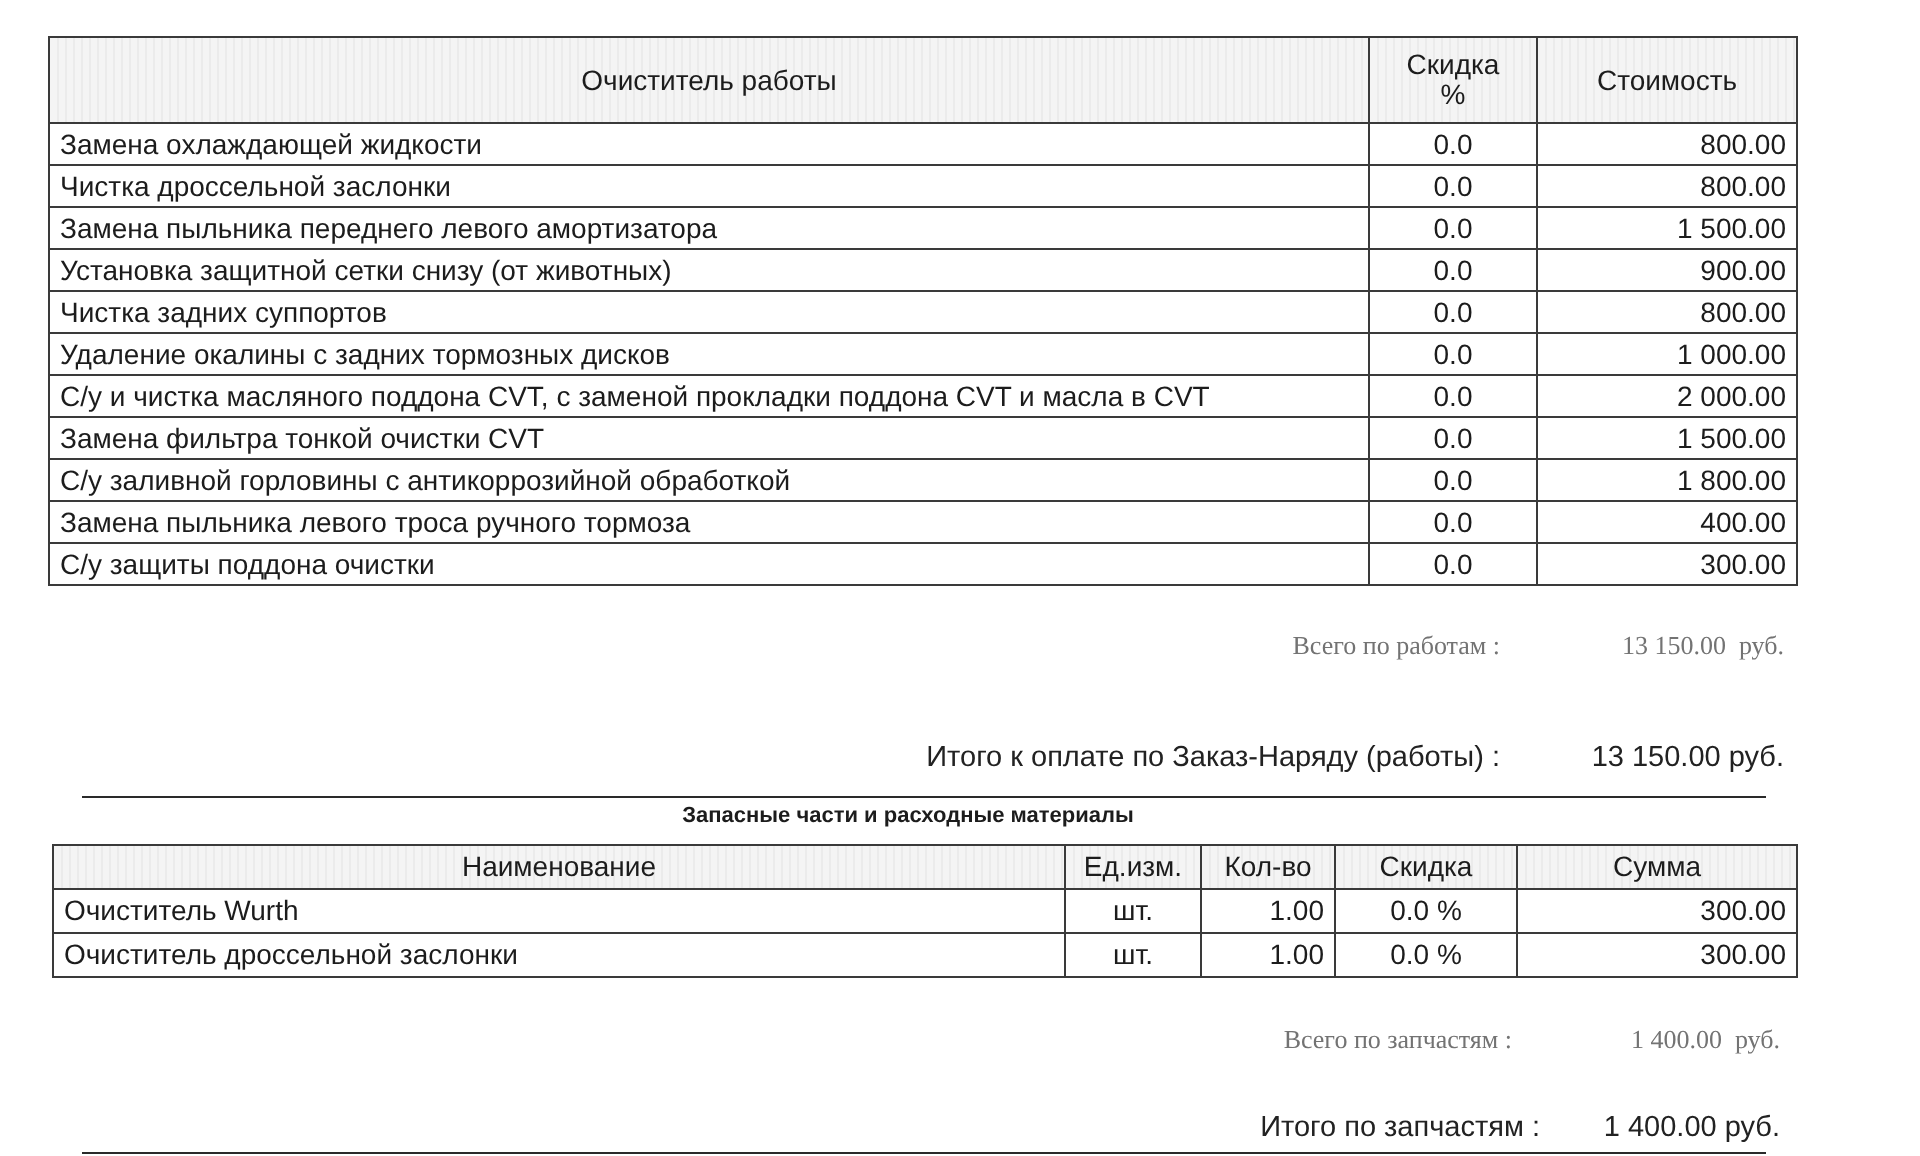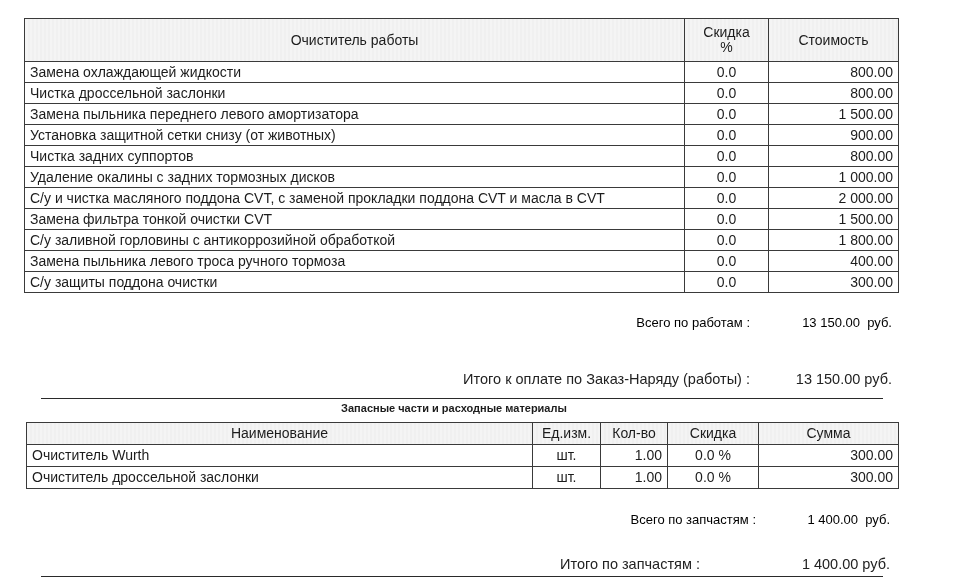--- a/index.html
+++ b/index.html
@@ -13,21 +13,21 @@
   .hdr { background:repeating-linear-gradient(90deg,#f4f4f4 0,#f4f4f4 3px,#ebebeb 3px,#ebebeb 4px); }
   .c { text-align:center; }
   .r { text-align:right; }
   .l { text-align:left; }
   #works { left:24px; top:18px; width:874px; }
   #works td, #works th { height:20px; line-height:20px; font-size:14px; }
   #works th { height:42px; line-height:15px; }
   .rule { height:0; border-top:1.5px solid #2a2a2a; }
   #parts { left:26px; top:422px; width:856px; }
   #parts td, #parts th { height:21px; line-height:21px; font-size:14px; }
-  .tot { font-size:13px; color:#000000; }
+  .tot { font-size:13px; color:#737373;font-family:Liberation Serif, serif; }
   .big { font-size:14.5px; color:#222; }
 </style>
 </head>
 <body>
 
 <table id="works" class="abs">
   <colgroup>
       <col style="width:660px">
       <col style="width:84px">
       <col style="width:130px">
@@ -139,16 +139,16 @@
         <td class="r">1.00</td>
         <td class="c">0.0 %</td>
         <td class="r">300.00</td>
       </tr>
     </tbody>
 </table>
 
 <div class="abs tot" style="left:600px; top:512px; width:156px; text-align:right;">Всего по запчастям :</div>
 <div class="abs tot" style="left:760px; top:512px; width:130px; text-align:right; white-space:pre;">1 400.00  руб.</div>
 
-<div class="abs big" style="left:560px; top:556px; width:210px; text-align:left;">Итого по запчастям :</div>
+<div class="abs big" style="left:560px; top:556px; width:210px; text-align:right;">Итого по запчастям :</div>
 <div class="abs big" style="left:760px; top:556px; width:130px; text-align:right;">1 400.00 руб.</div>
 
 <div class="abs rule" style="left:41px; top:576px; width:842px;"></div>
 
 </body></html>

